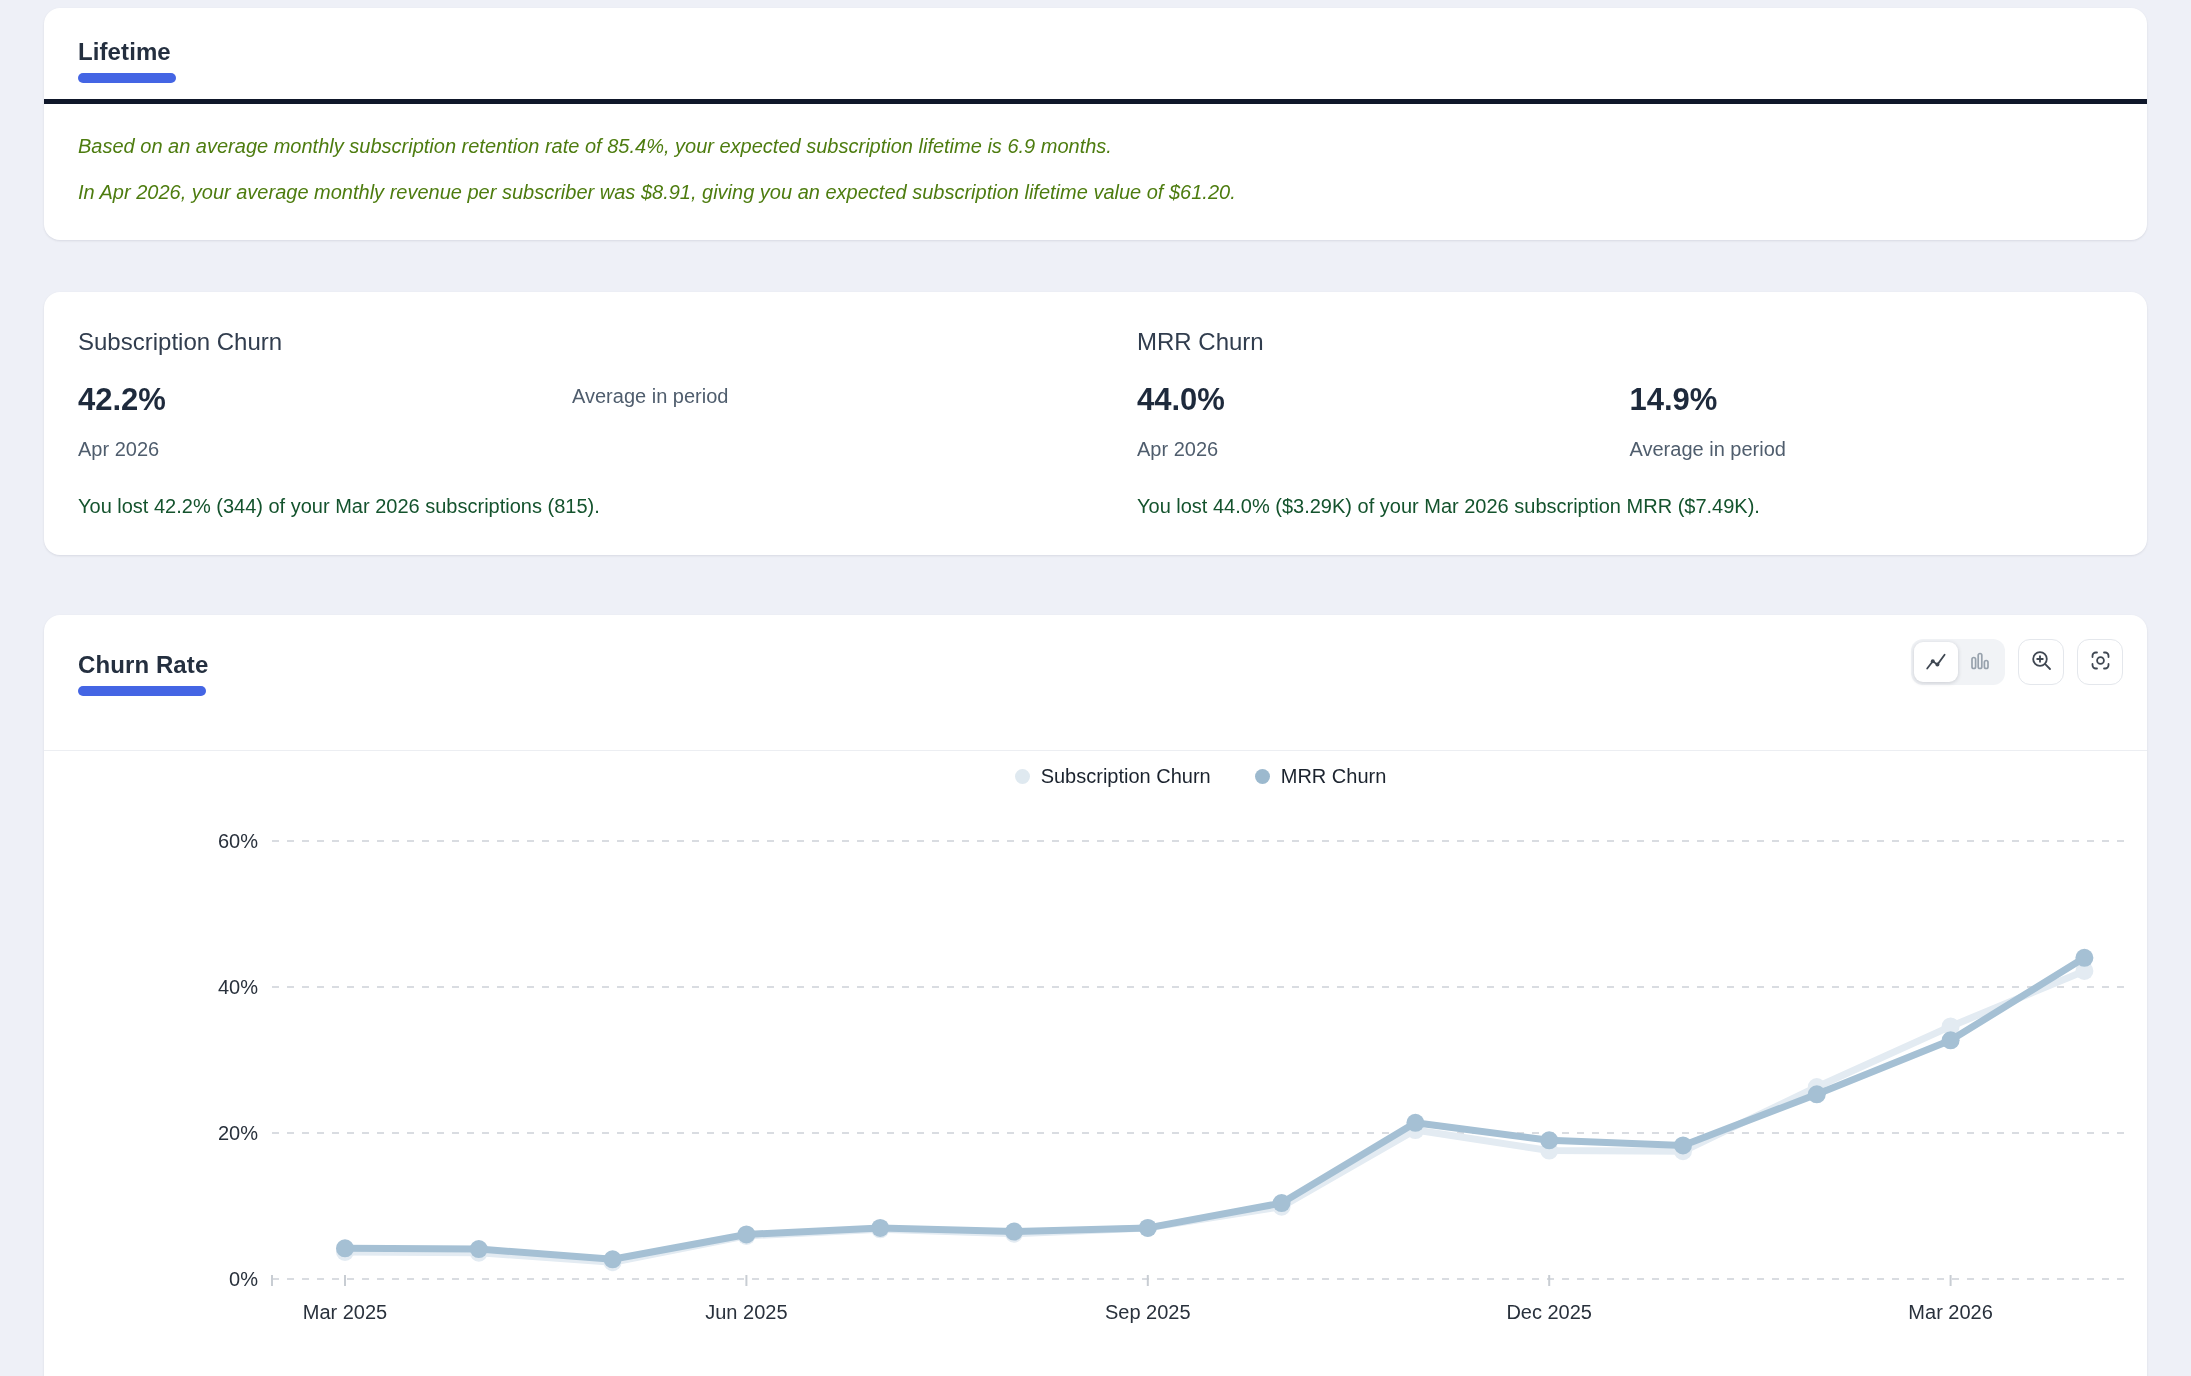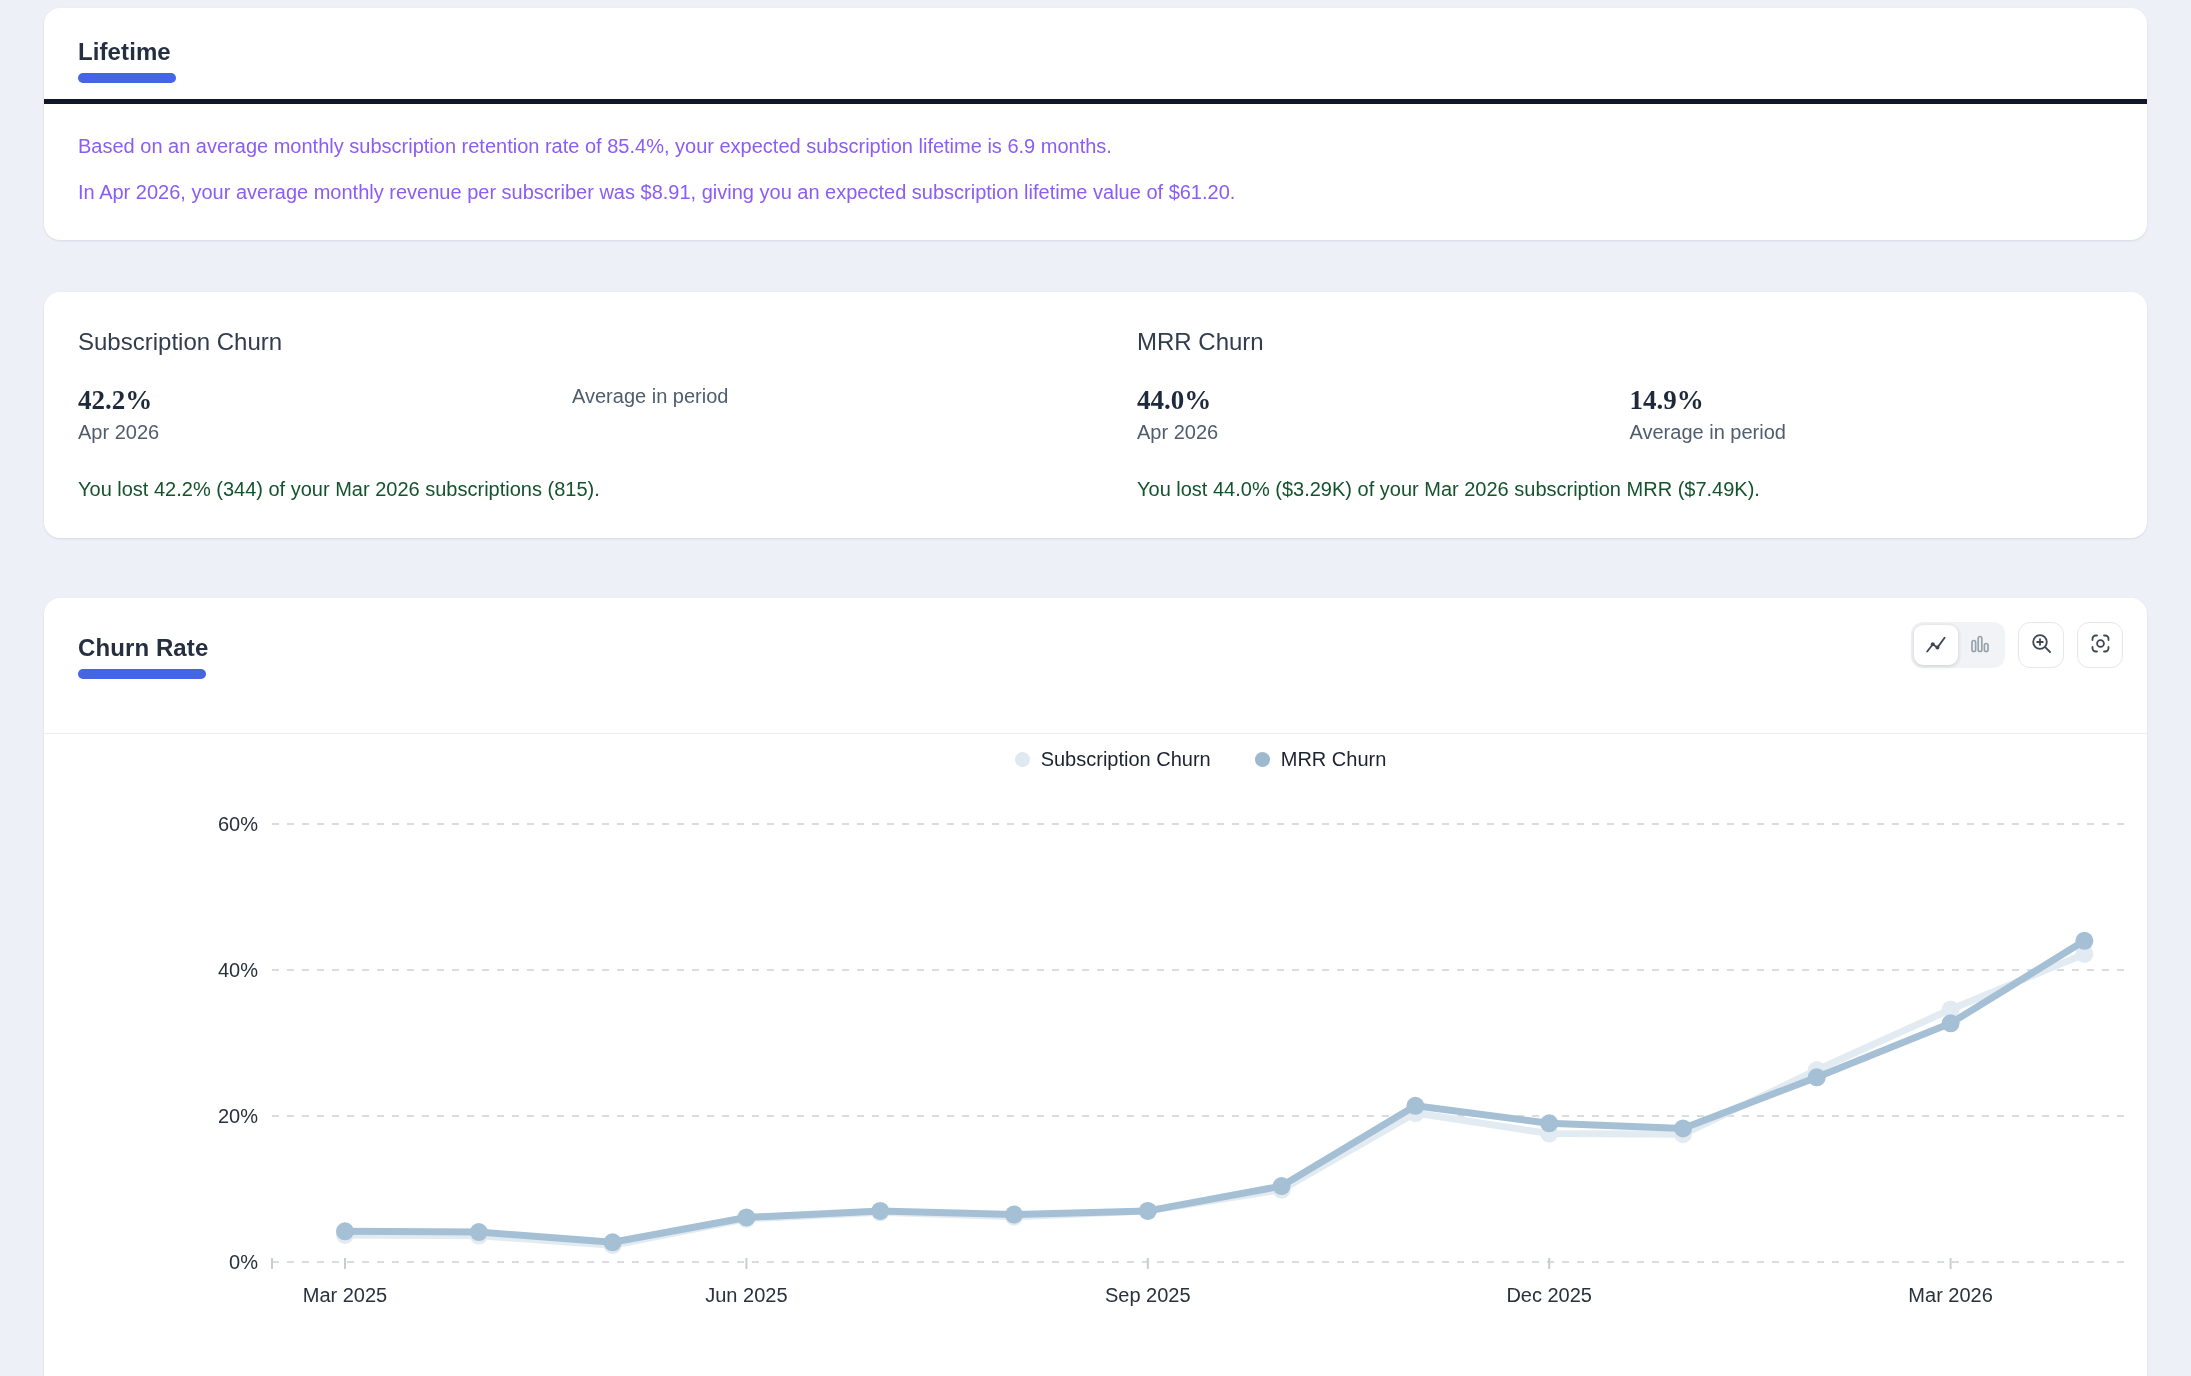--- a/index.html
+++ b/index.html
@@ -16,32 +16,32 @@
     box-shadow:0 1px 3px rgba(16,24,40,.06), 0 1px 2px rgba(16,24,40,.04);
   }
 
   
   .lifetime-card { margin-bottom:52px; }
   .tab-header { padding:30px 34px 16px; border-bottom:5px solid #0f172a; }
   .tab-title { font-size:24px; line-height:28px; font-weight:600; color:#242f3f; letter-spacing:.1px; }
   .accent-bar { margin-top:7px; width:98px; height:10px; border-radius:5px; background:#4465e4; }
   .accent-bar.wide { width:128px; }
   .lifetime-body { padding:28px 34px 34px; }
-  .lifetime-body p { font-size:20px; line-height:28px; color:#8b5cf6; }
+  .lifetime-body p { font-size:20px; line-height:28px; color:#4d7c0f;font-style:italic; }
   .lifetime-body p + p { margin-top:18px; }
 
   
   .churn-card { display:flex; margin-bottom:60px; }
   .churn-half { width:1056px; padding:36px 34px; }
   .churn-half.right { flex:1; padding-left:37px; }
   .v-divider { width:1px; background:#e6e9ed; margin:12px 0 14px; }
   .panel-title { font-size:24px; line-height:28px; font-weight:500; color:#313d4e; margin-bottom:28px; }
   .stats-row { display:flex; }
   .stat { width:505px; }
-  .stat-value { font-size:27px; line-height:32px; font-weight:700; color:#1e2a3c; margin-bottom:4px;font-family:Liberation Serif, serif; }
+  .stat-value { font-size:31px; line-height:32px; font-weight:700; color:#1e2a3c; margin-bottom:21px; }
   .stat-label { font-size:20px; line-height:24px; color:#4f5d6d; }
   .stat-note { margin-top:32px; font-size:20px; line-height:26px; color:#14532d; }
 
   
   .chart-card { height:928px; }
   .chart-header { position:relative; height:136px; border-bottom:1px solid #eceef2; }
   .chart-title-block { position:absolute; left:34px; top:36px; }
   .chart-toolbar { position:absolute; right:24px; top:24px; display:flex; gap:13px; align-items:center; }
   .segmented { background:#f1f3f6; border-radius:12px; padding:3px; display:flex; }
   .seg {

